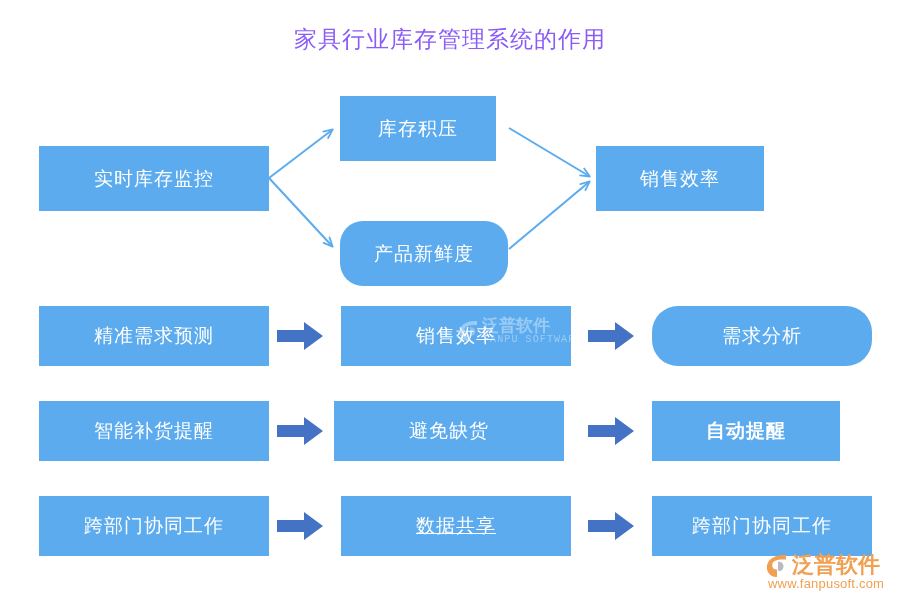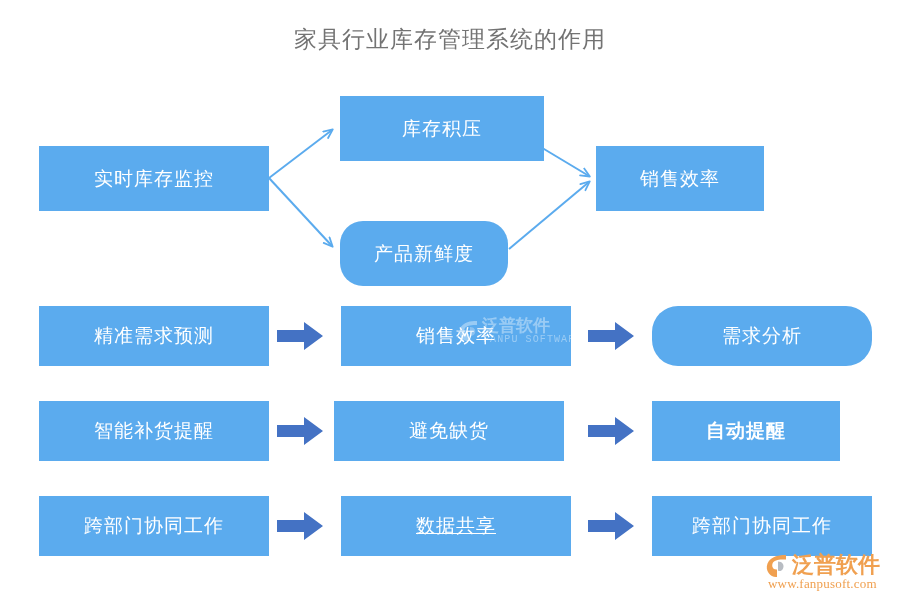--- a/index.html
+++ b/index.html
@@ -10,21 +10,21 @@
     overflow:hidden;
     position:relative;
   }
   #canvas{position:relative;width:900px;height:600px;}
 
   .title{
     position:absolute;
     left:0;top:24px;width:900px;
     text-align:center;
     font-size:23px;
-    color:#737373;
+    color:#8b5cf6;
     font-family:"Liberation Serif","DejaVu Serif",serif;
     letter-spacing:1px;
     white-space:nowrap;
   }
 
   .box{
     position:absolute;
     background:#5BABEE;
     color:#ffffff;
     display:flex;
@@ -76,21 +76,21 @@
   .brand-mark{position:absolute;left:0px;top:2px;}
   .brand-name{
     position:absolute;left:30px;top:0px;
     font-size:22px;color:#F0A050;
     font-family:"Liberation Sans","DejaVu Sans",sans-serif;
     font-weight:bold;white-space:nowrap;
   }
   .brand-url{
     position:absolute;left:6px;top:26px;
     font-size:13px;color:#F0A050;
-    font-family:Liberation Serif, serif;
+    font-family:Liberation Sans, sans-serif;
     white-space:nowrap;letter-spacing:.2px;
   }
 </style>
 </head>
 <body>
 
 <div id="canvas">
 
   <div class="title">家具行业库存管理系统的作用</div>
 
@@ -105,21 +105,21 @@
 
     <line x1="269" y1="178" x2="332" y2="246" stroke="#5BABEE" stroke-width="2" marker-end="url(#openArrow)"></line>
 
     <line x1="509" y1="128" x2="589" y2="176" stroke="#5BABEE" stroke-width="2" marker-end="url(#openArrow)"></line>
 
     <line x1="509" y1="249" x2="589" y2="182" stroke="#5BABEE" stroke-width="2" marker-end="url(#openArrow)"></line>
   </svg>
 
   <div class="box" style="left:39px;top:146px;width:230px;height:65px;">实时库存监控</div>
 
-  <div class="box" style="left:340px;top:96px;width:204px;height:65px;">库存积压</div>
+  <div class="box" style="left:340px;top:96px;width:156px;height:65px;">库存积压</div>
 
   <div class="box" style="left:340px;top:221px;width:168px;height:65px;border-radius:23px;">产品新鲜度</div>
 
   <div class="box" style="left:596px;top:146px;width:168px;height:65px;">销售效率</div>
 
   <div class="box" style="left:39px;top:306px;width:230px;height:60px;">精准需求预测</div>
 
   <svg class="blockarrow" style="left:277px;top:322px;" width="46" height="28" viewBox="0 0 46 28" xmlns="http://www.w3.org/2000/svg">
     <path d="M0,8 L27,8 L27,0 L46,14 L27,28 L27,20 L0,20 Z" fill="#4472C4"></path>
   </svg>

